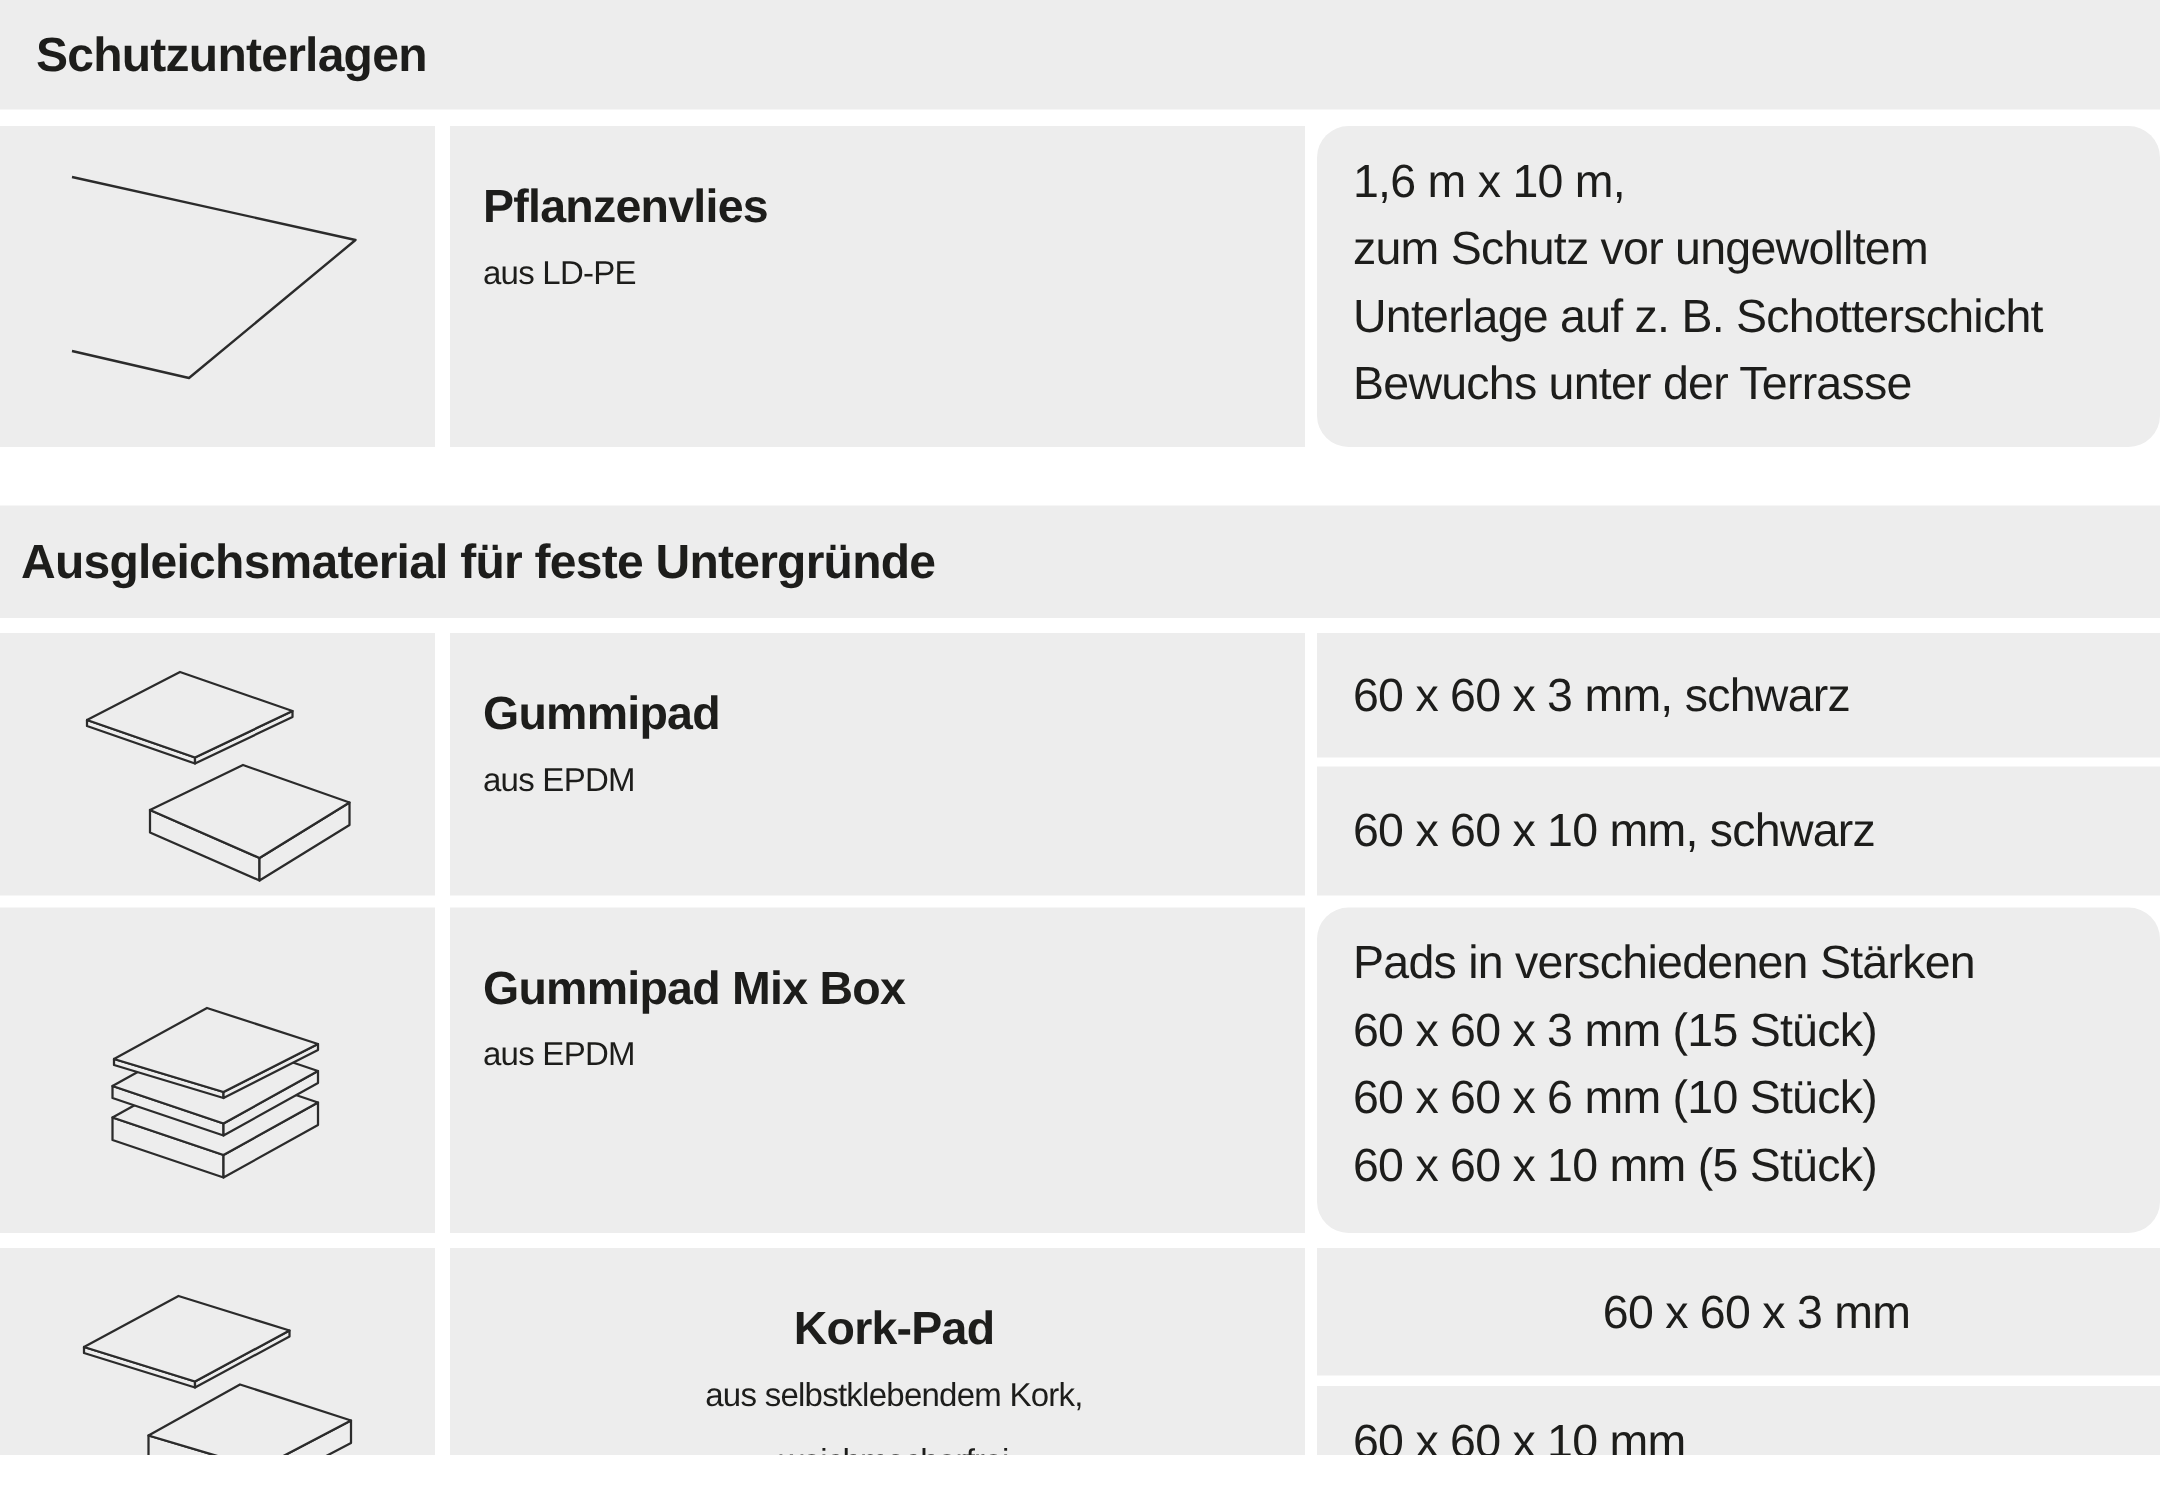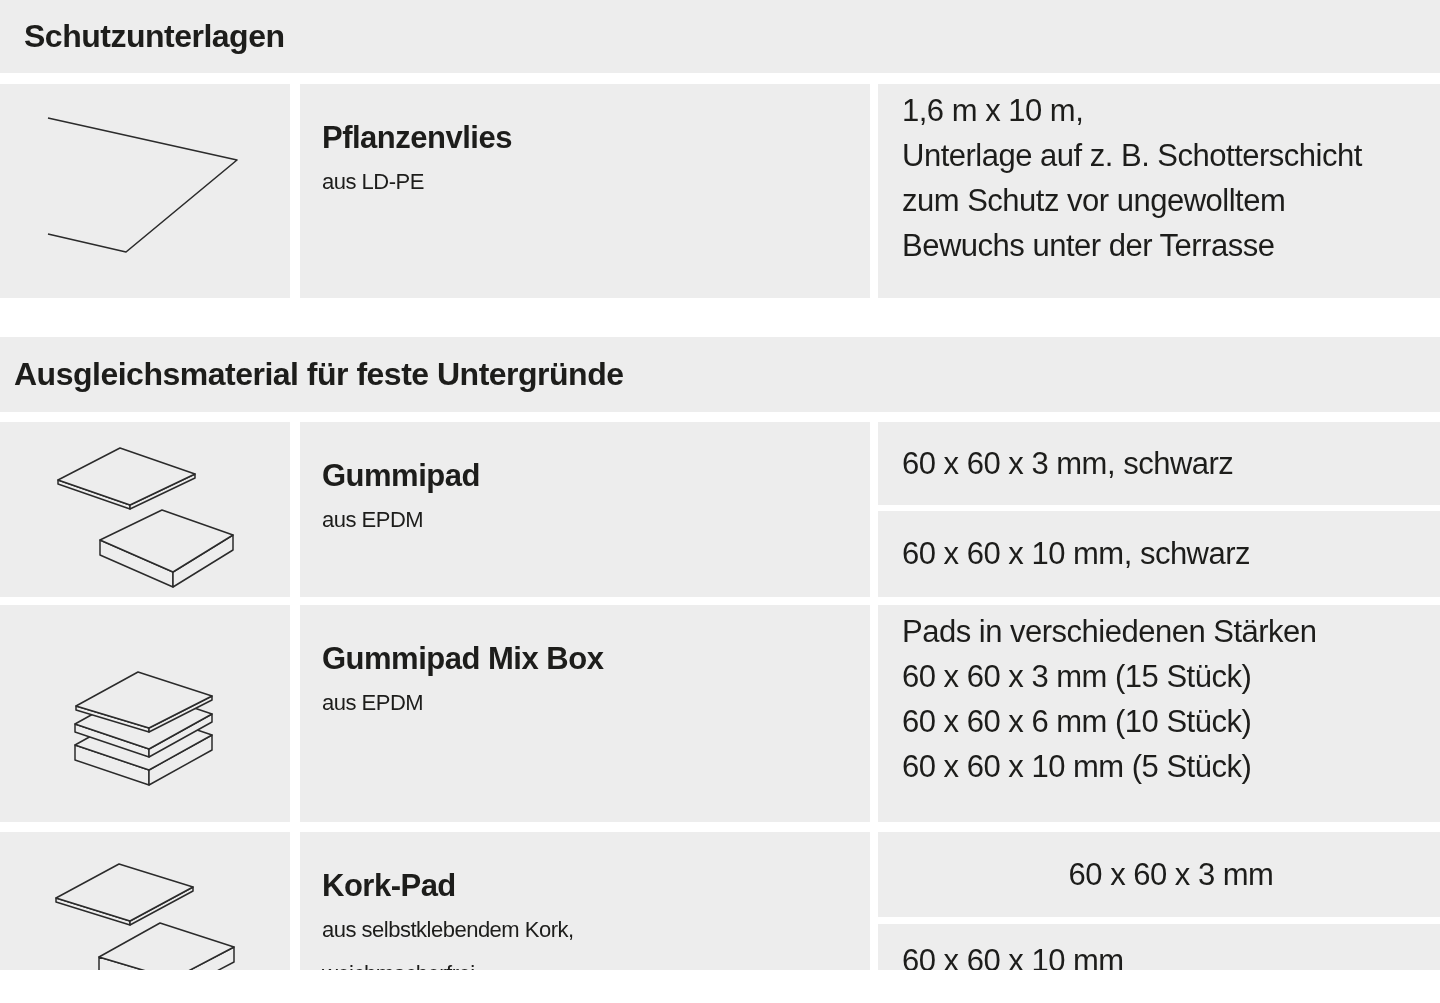--- a/index.html
+++ b/index.html
@@ -31,21 +31,21 @@
   .c2{left:300px;width:570px;}
   .c3{left:878px;width:562px;}
   
   .icon-cell{display:block;}
   .icon-cell svg{display:block;}
   
   .name-cell{padding:32px 0 0 22px;}
   .product-name{font-size:31px;font-weight:700;line-height:44px;letter-spacing:-0.5px;white-space:nowrap;}
   .material-line{font-size:22px;font-weight:400;line-height:44px;letter-spacing:-0.5px;white-space:nowrap;}
   
-  .spec-cell{padding:4px 0 0 24px;}
+  .spec-cell{padding:14px 0 0 24px;border-radius:21px;}
   .spec-line{font-size:31px;font-weight:400;line-height:45px;letter-spacing:-0.5px;white-space:nowrap;}
   .spec-single{display:flex;align-items:center;padding:0 0 0 24px;}
   .spec-single .spec-line{line-height:normal;}
 </style>
 </head>
 <body>
 
 <div id="page">
 
   <div class="cell band" style="top:0;height:73px;">
@@ -56,22 +56,22 @@
     <svg width="290" height="214" viewBox="0 0 290 214">
       <polyline points="48,34 237,76 126,168 48,150" fill="none" stroke="#2b2b2b" stroke-width="1.6" stroke-linejoin="round"></polyline>
     </svg>
   </div>
   <div class="cell c2 name-cell" style="top:84px;height:214px;">
     <div class="product-name">Pflanzenvlies</div>
     <div class="material-line">aus LD-PE</div>
   </div>
   <div class="cell c3 spec-cell" style="top:84px;height:214px;">
     <div class="spec-line">1,6 m x 10 m,</div>
+    <div class="spec-line">zum Schutz vor ungewolltem</div>
     <div class="spec-line">Unterlage auf z. B. Schotterschicht</div>
-    <div class="spec-line">zum Schutz vor ungewolltem</div>
     <div class="spec-line">Bewuchs unter der Terrasse</div>
   </div>
 
   <div class="cell band" style="top:337px;height:75px;padding-left:14px;">
     <div class="heading">Ausgleichsmaterial für feste Untergründe</div>
   </div>
 
   <div class="cell c1 icon-cell" style="top:422px;height:175px;">
     <svg width="290" height="175" viewBox="0 0 290 175">
       <g fill="#ededed" stroke="#2b2b2b" stroke-width="1.5" stroke-linejoin="round">
@@ -129,21 +129,21 @@
       <g fill="#ededed" stroke="#2b2b2b" stroke-width="1.5" stroke-linejoin="round">
         <polygon points="56,66 56,70 130,93 130,89"></polygon>
         <polygon points="130,89 130,93 193,59 193,55"></polygon>
         <polygon points="119,32 193,55 130,89 56,66"></polygon>
         <polygon points="99,125 99,140 173,162 173,147"></polygon>
         <polygon points="173,147 173,162 234,130 234,115"></polygon>
         <polygon points="160,91 234,115 173,147 99,125"></polygon>
       </g>
     </svg>
   </div>
-  <div class="cell c2 name-cell" style="top:832px;height:166px;">
+  <div class="cell c2 name-cell" style="top:832px;height:166px;text-align:center;">
     <div class="product-name">Kork-Pad</div>
     <div class="material-line">aus selbstklebendem Kork,</div>
     <div class="material-line">weichmacherfrei</div>
   </div>
   <div class="cell c3 spec-single" style="top:832px;height:85px;justify-content:center;">
     <div class="spec-line">60 x 60 x 3 mm</div>
   </div>
   <div class="cell c3 spec-single" style="top:924px;height:74px;">
     <div class="spec-line">60 x 60 x 10 mm</div>
   </div>

